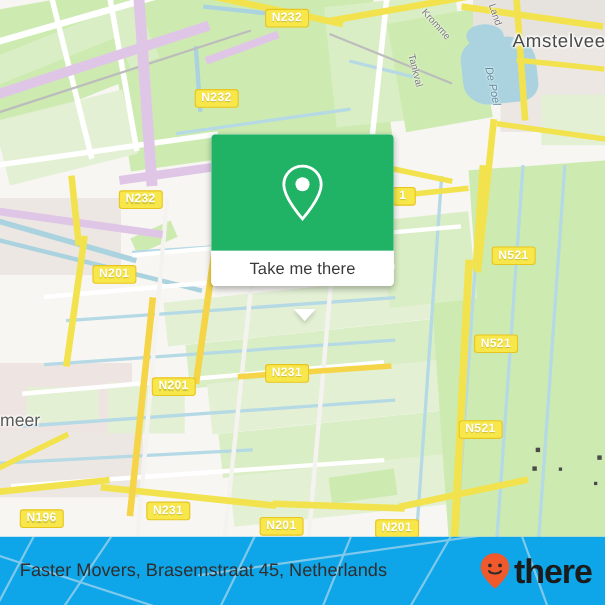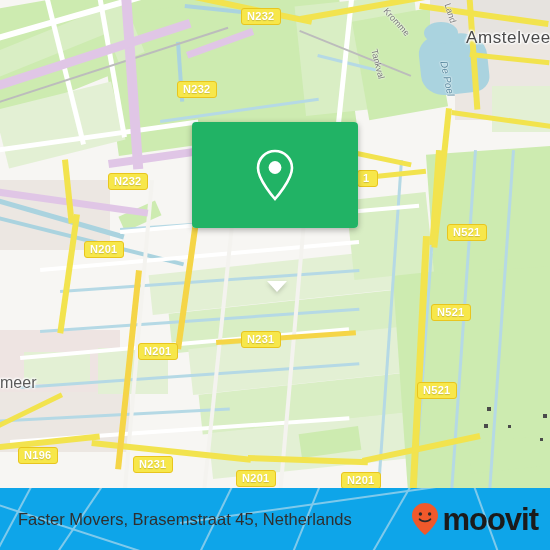--- a/index.html
+++ b/index.html
@@ -280,34 +280,37 @@
     <div class="map-layer">
       <div class="shield" style="left:241px;top:8px;">N232</div>
       <div class="shield" style="left:177px;top:81px;">N232</div>
       <div class="shield" style="left:108px;top:173px;">N232</div>
       <div class="shield" style="left:84px;top:241px;">N201</div>
       <div class="shield" style="left:447px;top:224px;">N521</div>
       <div class="shield" style="left:431px;top:304px;">N521</div>
       <div class="shield" style="left:417px;top:382px;">N521</div>
       <div class="shield" style="left:241px;top:331px;">N231</div>
       <div class="shield" style="left:138px;top:343px;">N201</div>
-      <div class="shield" style="left:18px;top:447px;">N196</div>
+      <div class="shield" style="left:18px;top:463px;">N196</div>
       <div class="shield" style="left:133px;top:456px;">N231</div>
       <div class="shield" style="left:236px;top:470px;">N201</div>
       <div class="shield" style="left:341px;top:472px;">N201</div>
       <div class="shield" style="left:357px;top:170px;width:9px;overflow:hidden;">1</div>
     </div>
 
     <div class="card-wrap">
       <div class="card">
         <div class="card-top">
           <svg width="46" height="56" viewBox="0 0 46 56">
             <path d="M23 4 C13.6 4 6 11.6 6 21 C6 33 23 52 23 52 C23 52 40 33 40 21 C40 11.6 32.4 4 23 4 Z" fill="none" stroke="#ffffff" stroke-width="2.6"></path>
             <circle cx="23" cy="20.5" r="6.4" fill="#ffffff"></circle>
           </svg>
+        </div>
+        <div class="card-bottom">
+          <span>Take me there</span>
         </div>
       </div>
       <div class="card-tail"></div>
     </div>
 
   </div>
 
   <div class="footer">
     <div class="footer-bg">
       <div class="fline" style="left:40px;top:-20px;width:2px;height:120px;transform:rotate(28deg);"></div>
@@ -322,17 +325,17 @@
 
     <div class="footer-title">Faster Movers, Brasemstraat 45, Netherlands</div>
 
     <div class="brand">
       <svg width="30" height="34" viewBox="0 0 30 34">
         <path d="M15 1 C7.8 1 2 6.6 2 13.6 C2 22.6 15 33 15 33 C15 33 28 22.6 28 13.6 C28 6.6 22.2 1 15 1 Z" fill="#f0592b"></path>
         <circle cx="10.4" cy="12" r="1.7" fill="#2b2b2b"></circle>
         <circle cx="19.6" cy="12" r="1.7" fill="#2b2b2b"></circle>
         <path d="M9.6 17.2 C11.5 20 18.5 20 20.4 17.2" fill="none" stroke="#2b2b2b" stroke-width="1.8" stroke-linecap="round"></path>
       </svg>
-      <span class="brand-word">moovit</span>
+      <span class="brand-word">there</span>
     </div>
   </div>
 
 </div>
 
 </body></html>

